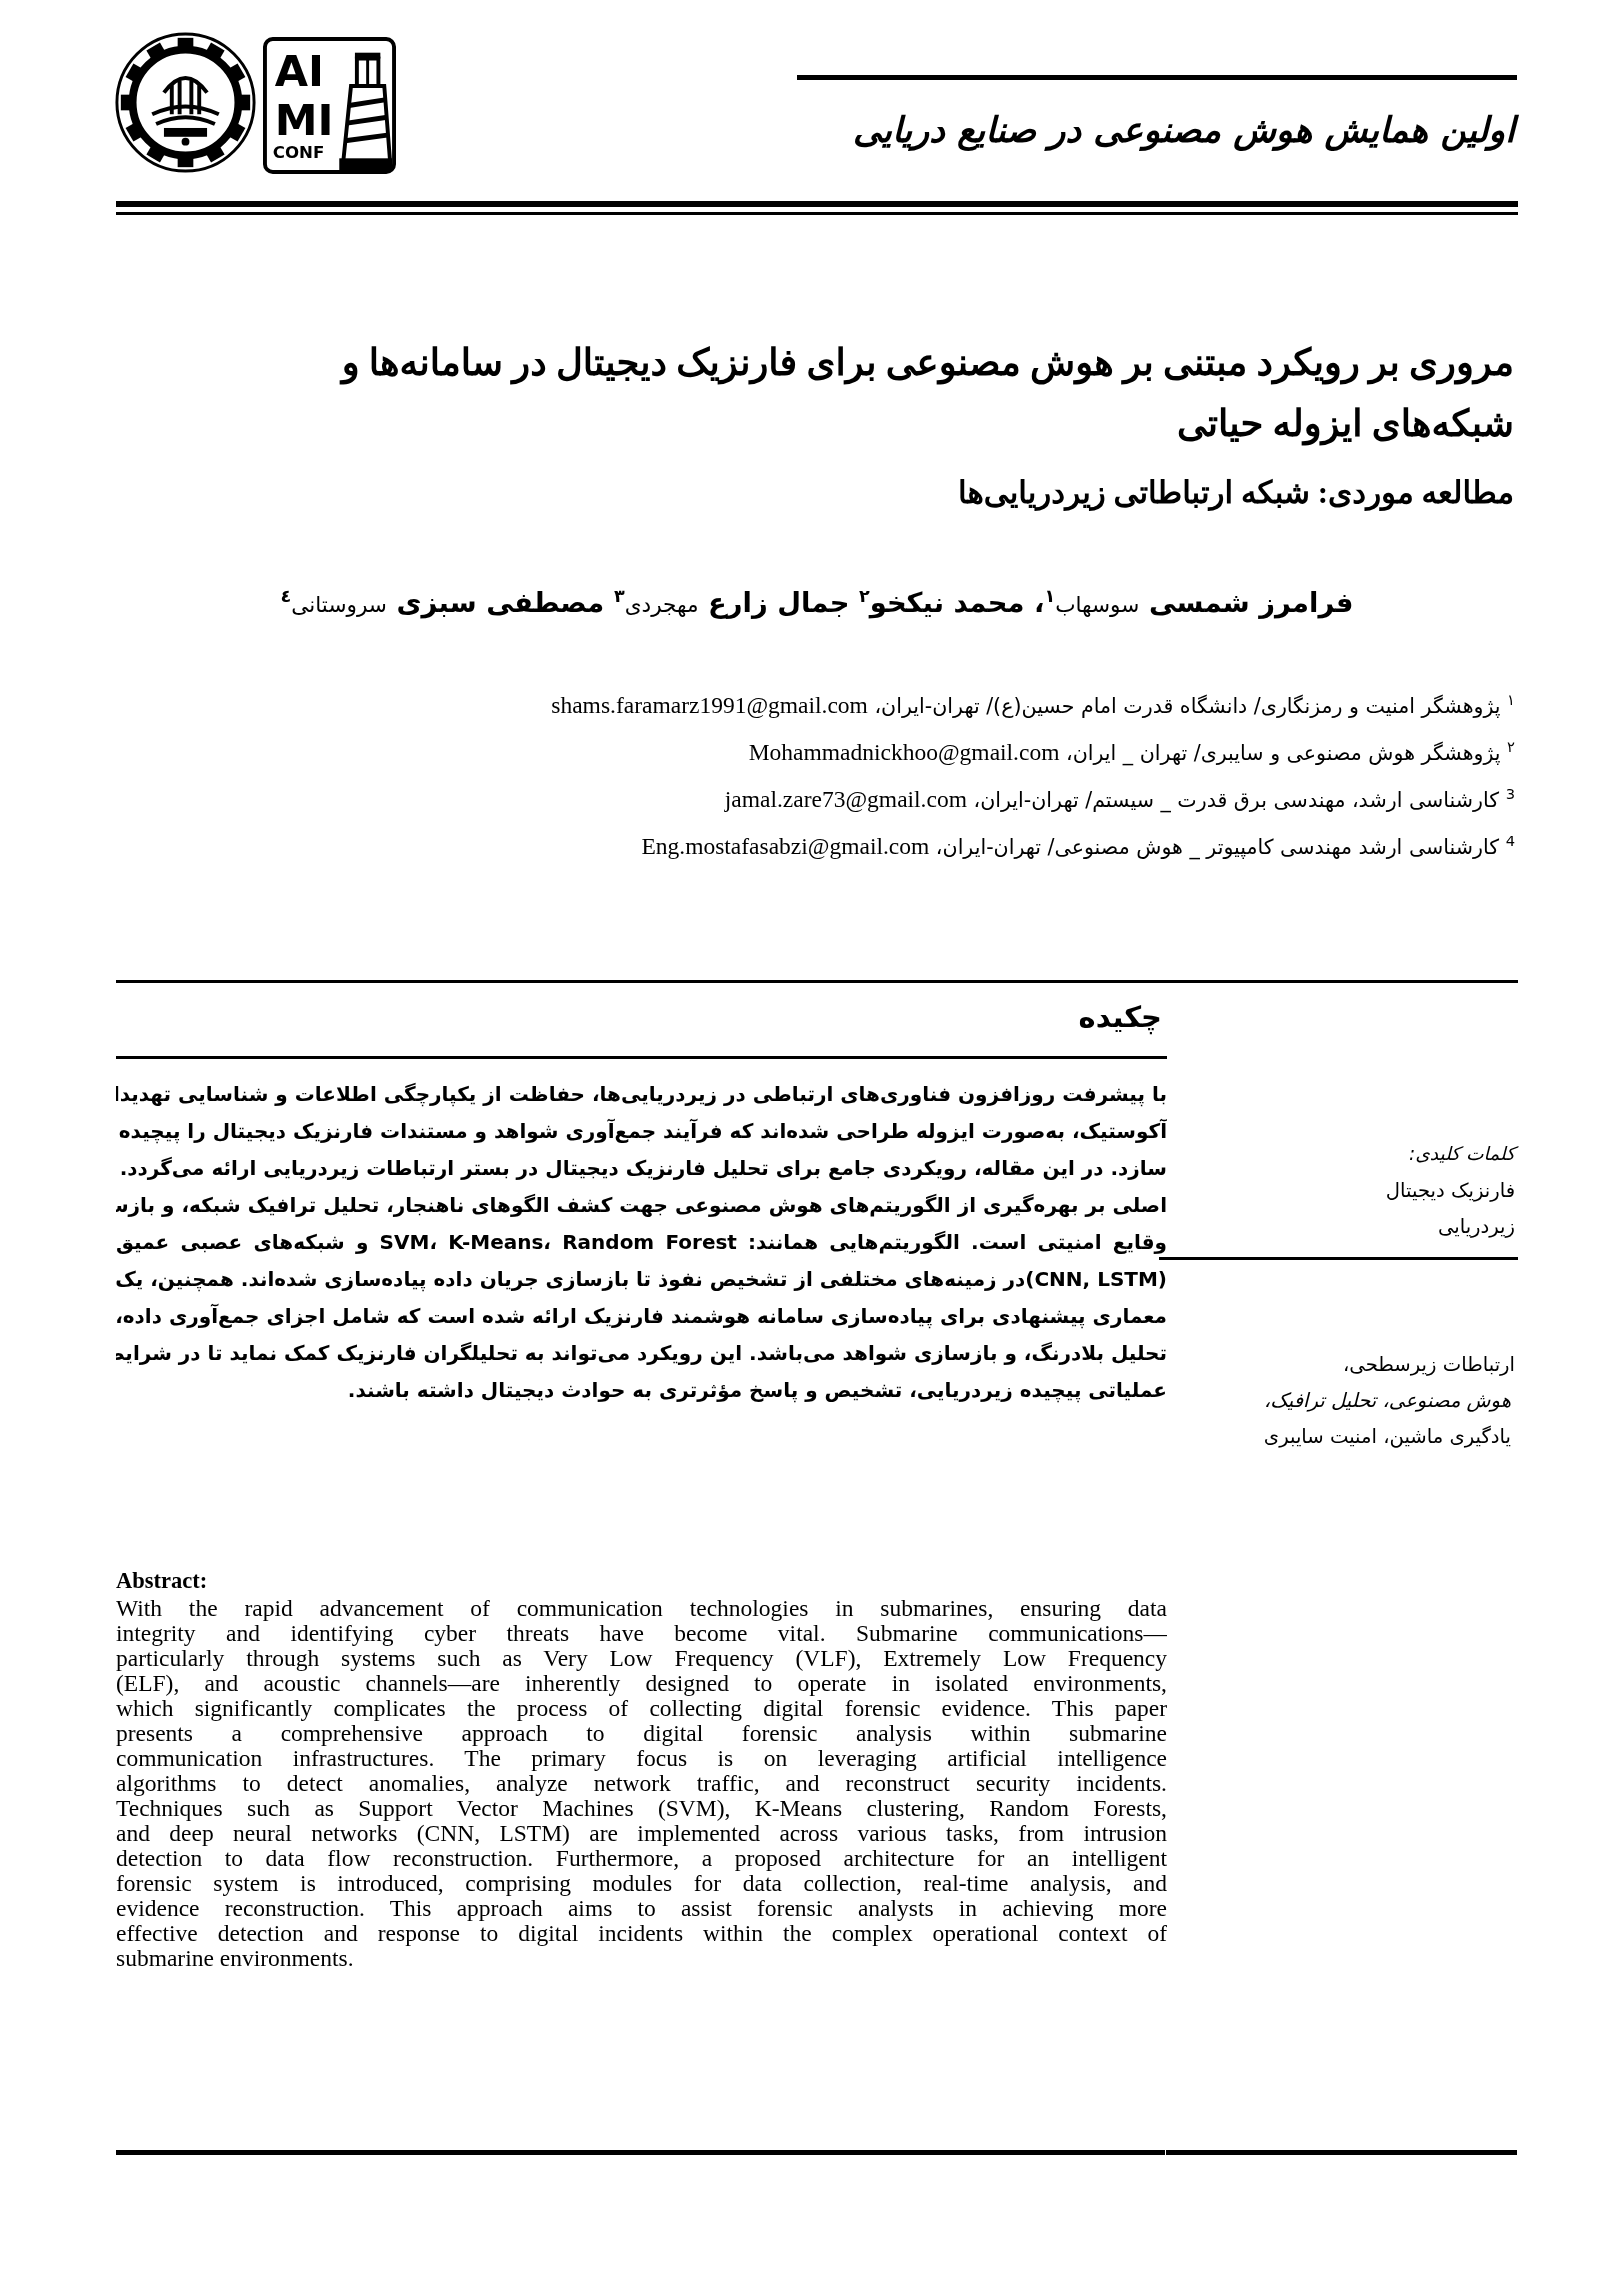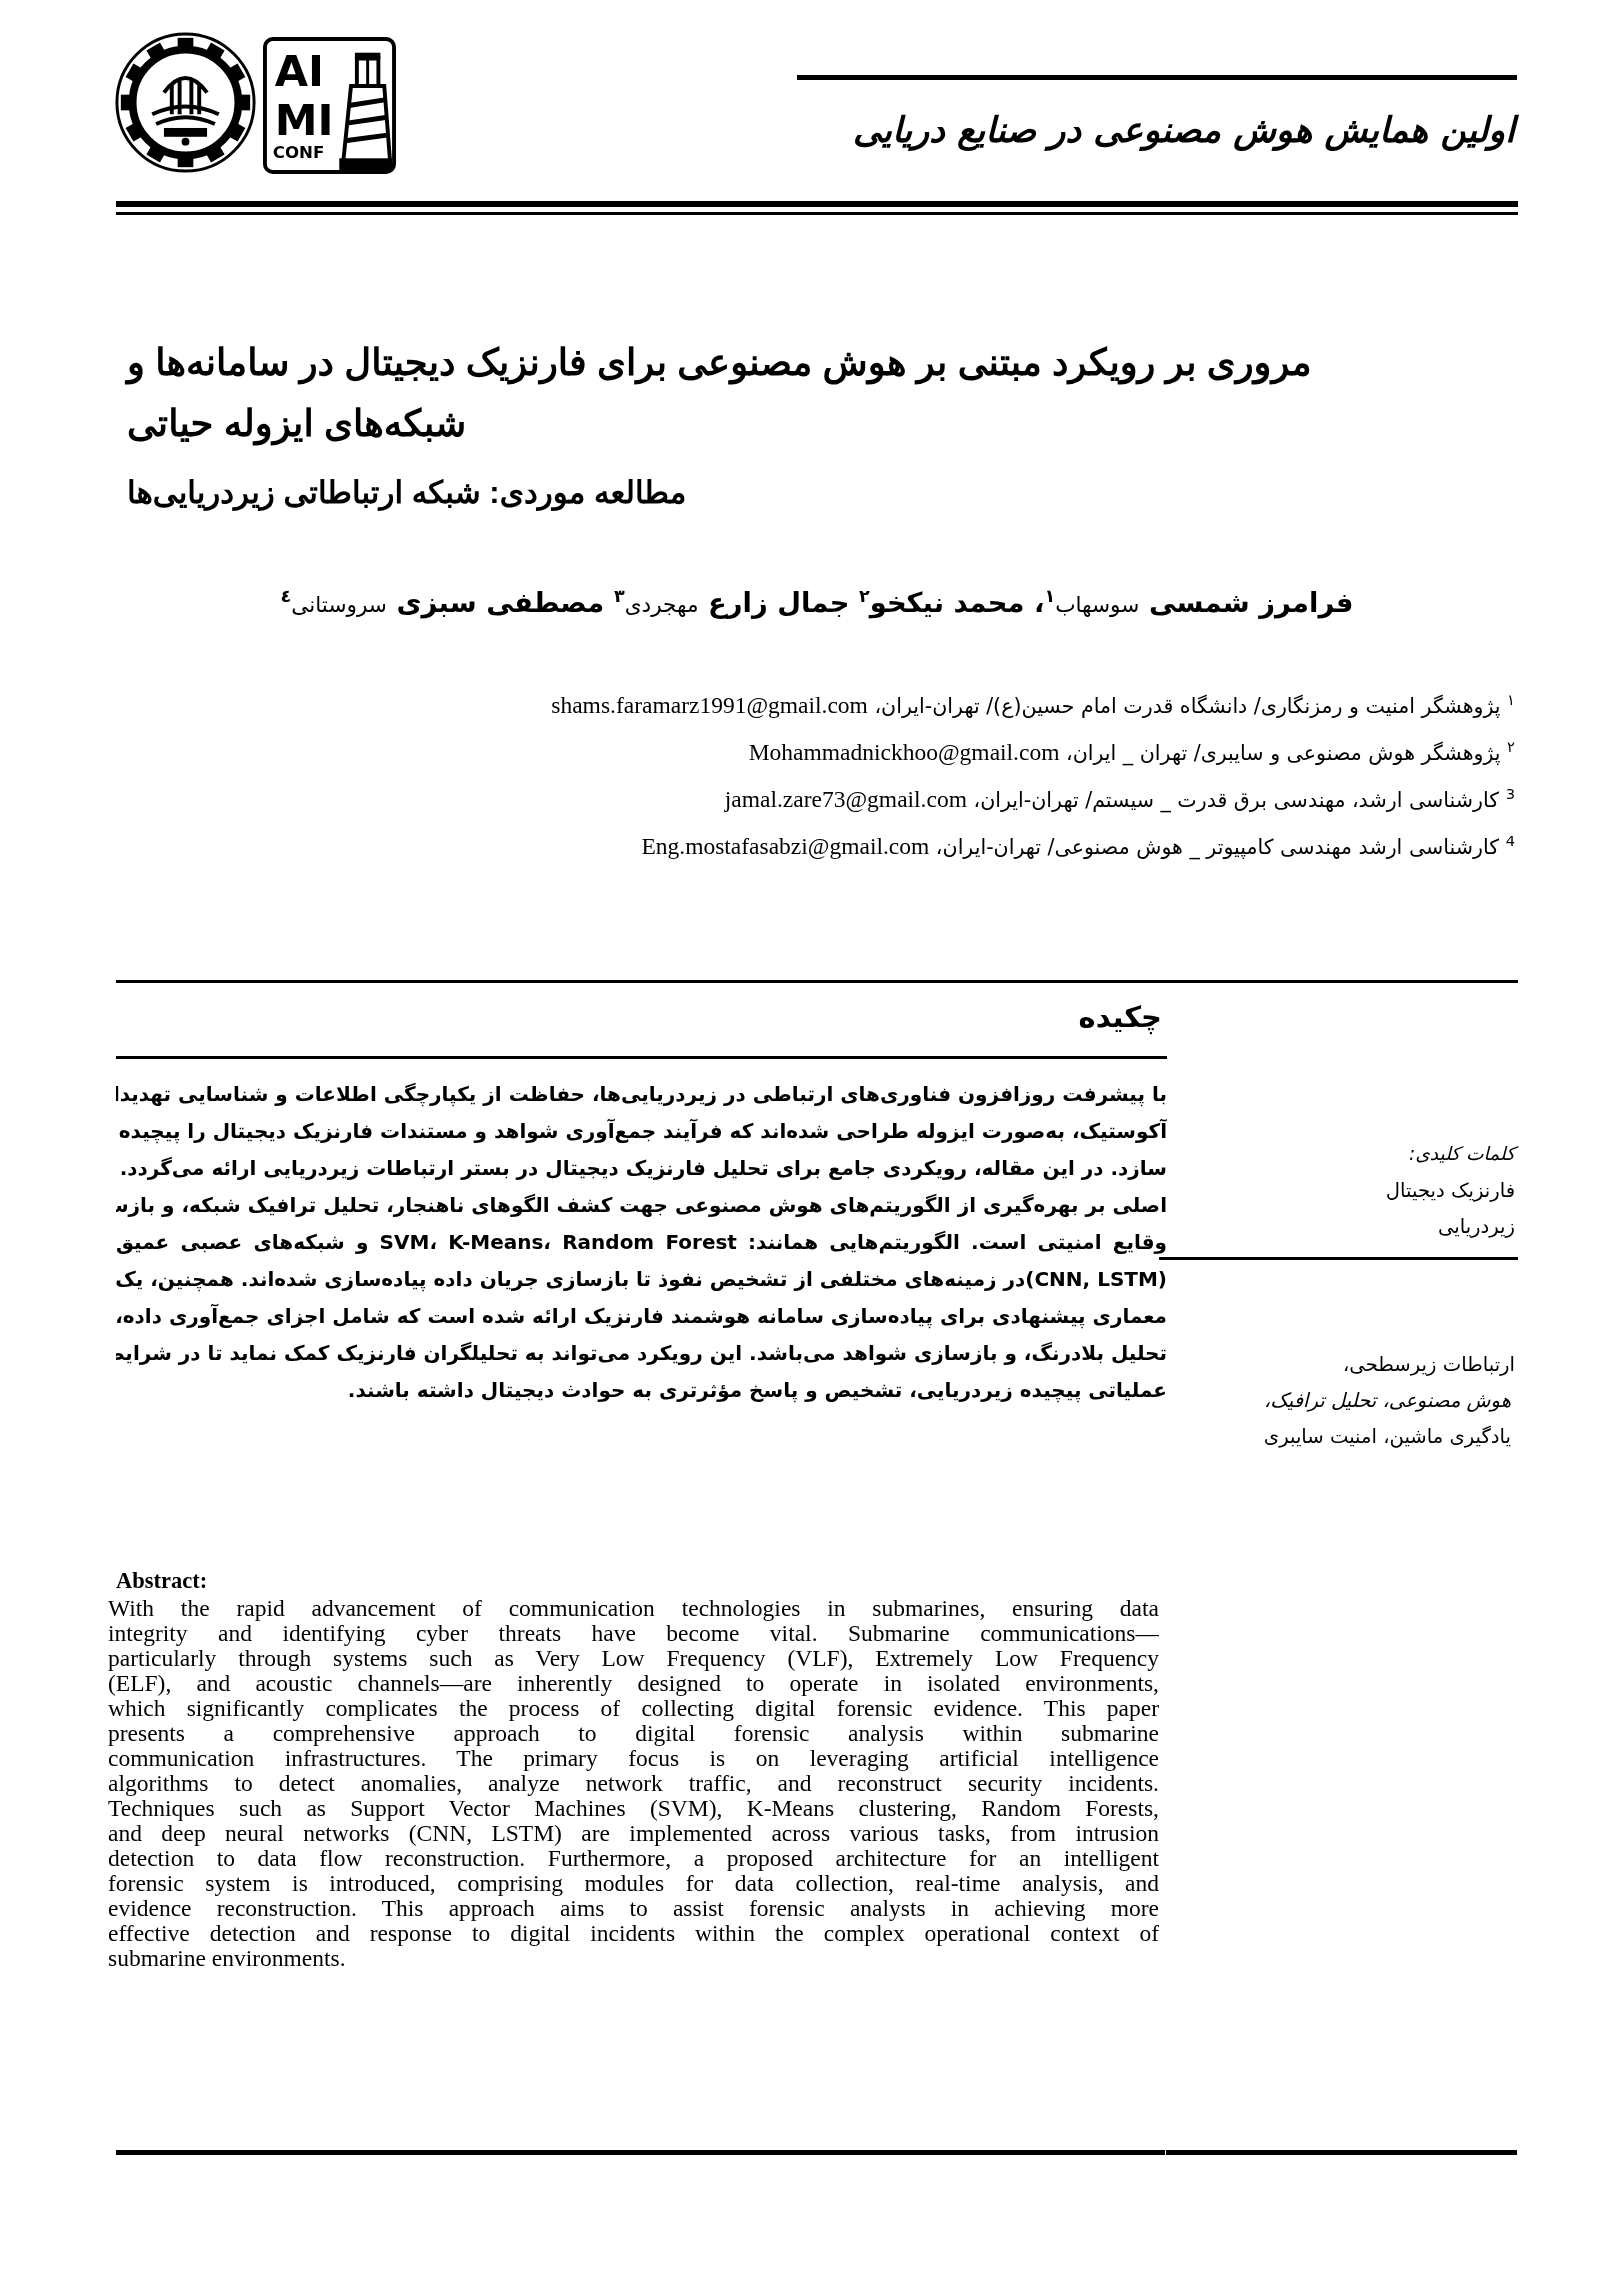--- a/index.html
+++ b/index.html
@@ -1,39 +1,39 @@
 <!DOCTYPE html>
 <html><head>
 <meta charset="utf-8">
 <style>
   html, body { margin: 0; padding: 0; background: #ffffff; }
   body { width: 1621px; height: 2293px; position: relative; overflow: hidden; color: #000; font-family: "DejaVu Sans", sans-serif; }
   .abs { position: absolute; }
   .rule { position: absolute; background: #000; }
   .rtl { direction: rtl; unicode-bidi: embed; }
   .conf-title { right: 106px; top: 110px; font-size: 35px; font-weight: bold; font-style: italic; font-family: "DejaVu Sans", sans-serif; letter-spacing: 0; }
-  .title { left: 127px; width: 1402px; text-align: left; font-weight: bold; font-family: Liberation Sans, sans-serif; }
+  .title { left: 112px; width: 1402px; text-align: right; font-weight: bold; font-family: Liberation Serif, serif; }
   .t1 { top: 333px; font-size: 37px; line-height: 59px; }
   .t2 { top: 394px; font-size: 37px; line-height: 59px; }
   .t3 { top: 470px; font-size: 31px; line-height: 45px; }
   .authors { left: 116px; width: 1402px; top: 586px; text-align: center; font-size: 27.4px; font-weight: bold; }
   .authors .small { font-size: 21.6px; font-weight: normal; }
   .authors sup { font-size: 17.6px; }
   .affils { right: 106px; top: 676px; width: 1176px; }
   .affil { text-align: right; font-size: 20.6px; line-height: 47px; height: 47px; font-family: "DejaVu Sans", sans-serif; white-space: nowrap; }
   .affil .email { font-family: "Liberation Serif", serif; font-size: 23.5px; }
   .affil sup { font-size: 14.7px; }
   .chekide { right: 459px; top: 1000px; font-size: 29px; font-weight: bold; }
   .fa-abstract { left: 116px; width: 1051px; top: 1076px; font-size: 20px; line-height: 37px; text-align: justify; text-align-last: right; font-weight: bold; }
   .fa-abstract .line { display: block; text-align: justify; text-align-last: justify; white-space: nowrap; overflow: hidden; height: 37px; }
   .fa-abstract .line.last { text-align-last: right; }
   .kw-label { right: 106px; top: 1143px; font-size: 18.6px; font-style: italic; }
   .kw { right: 106px; font-size: 19.6px; text-align: right; font-family: "DejaVu Sans", sans-serif; white-space: nowrap; }
   .en-head { left: 116px; top: 1568px; font-family: Liberation Serif, serif; font-weight: bold; font-size: 22.5px; }
-  .en-abstract { left: 108px; width: 1051px; top: 1596px; font-family: "Liberation Serif", serif; font-size: 23.5px; line-height: 25px; }
+  .en-abstract { left: 116px; width: 1051px; top: 1596px; font-family: "Liberation Serif", serif; font-size: 23.5px; line-height: 25px; }
   .en-abstract .line { display: block; text-align: justify; text-align-last: justify; white-space: nowrap; height: 25px; overflow: hidden; }
   .en-abstract .line.last { text-align-last: left; }
   .logo-sharif { left: 113px; top: 29px; width: 145px; height: 147px; }
   .logo-aimi { left: 263px; top: 37px; width: 110px; height: 137px; }
 </style>
 </head>
 <body>
 
 <div class="abs logo-sharif">
   <svg width="145" height="147" viewBox="0 0 148 150">

